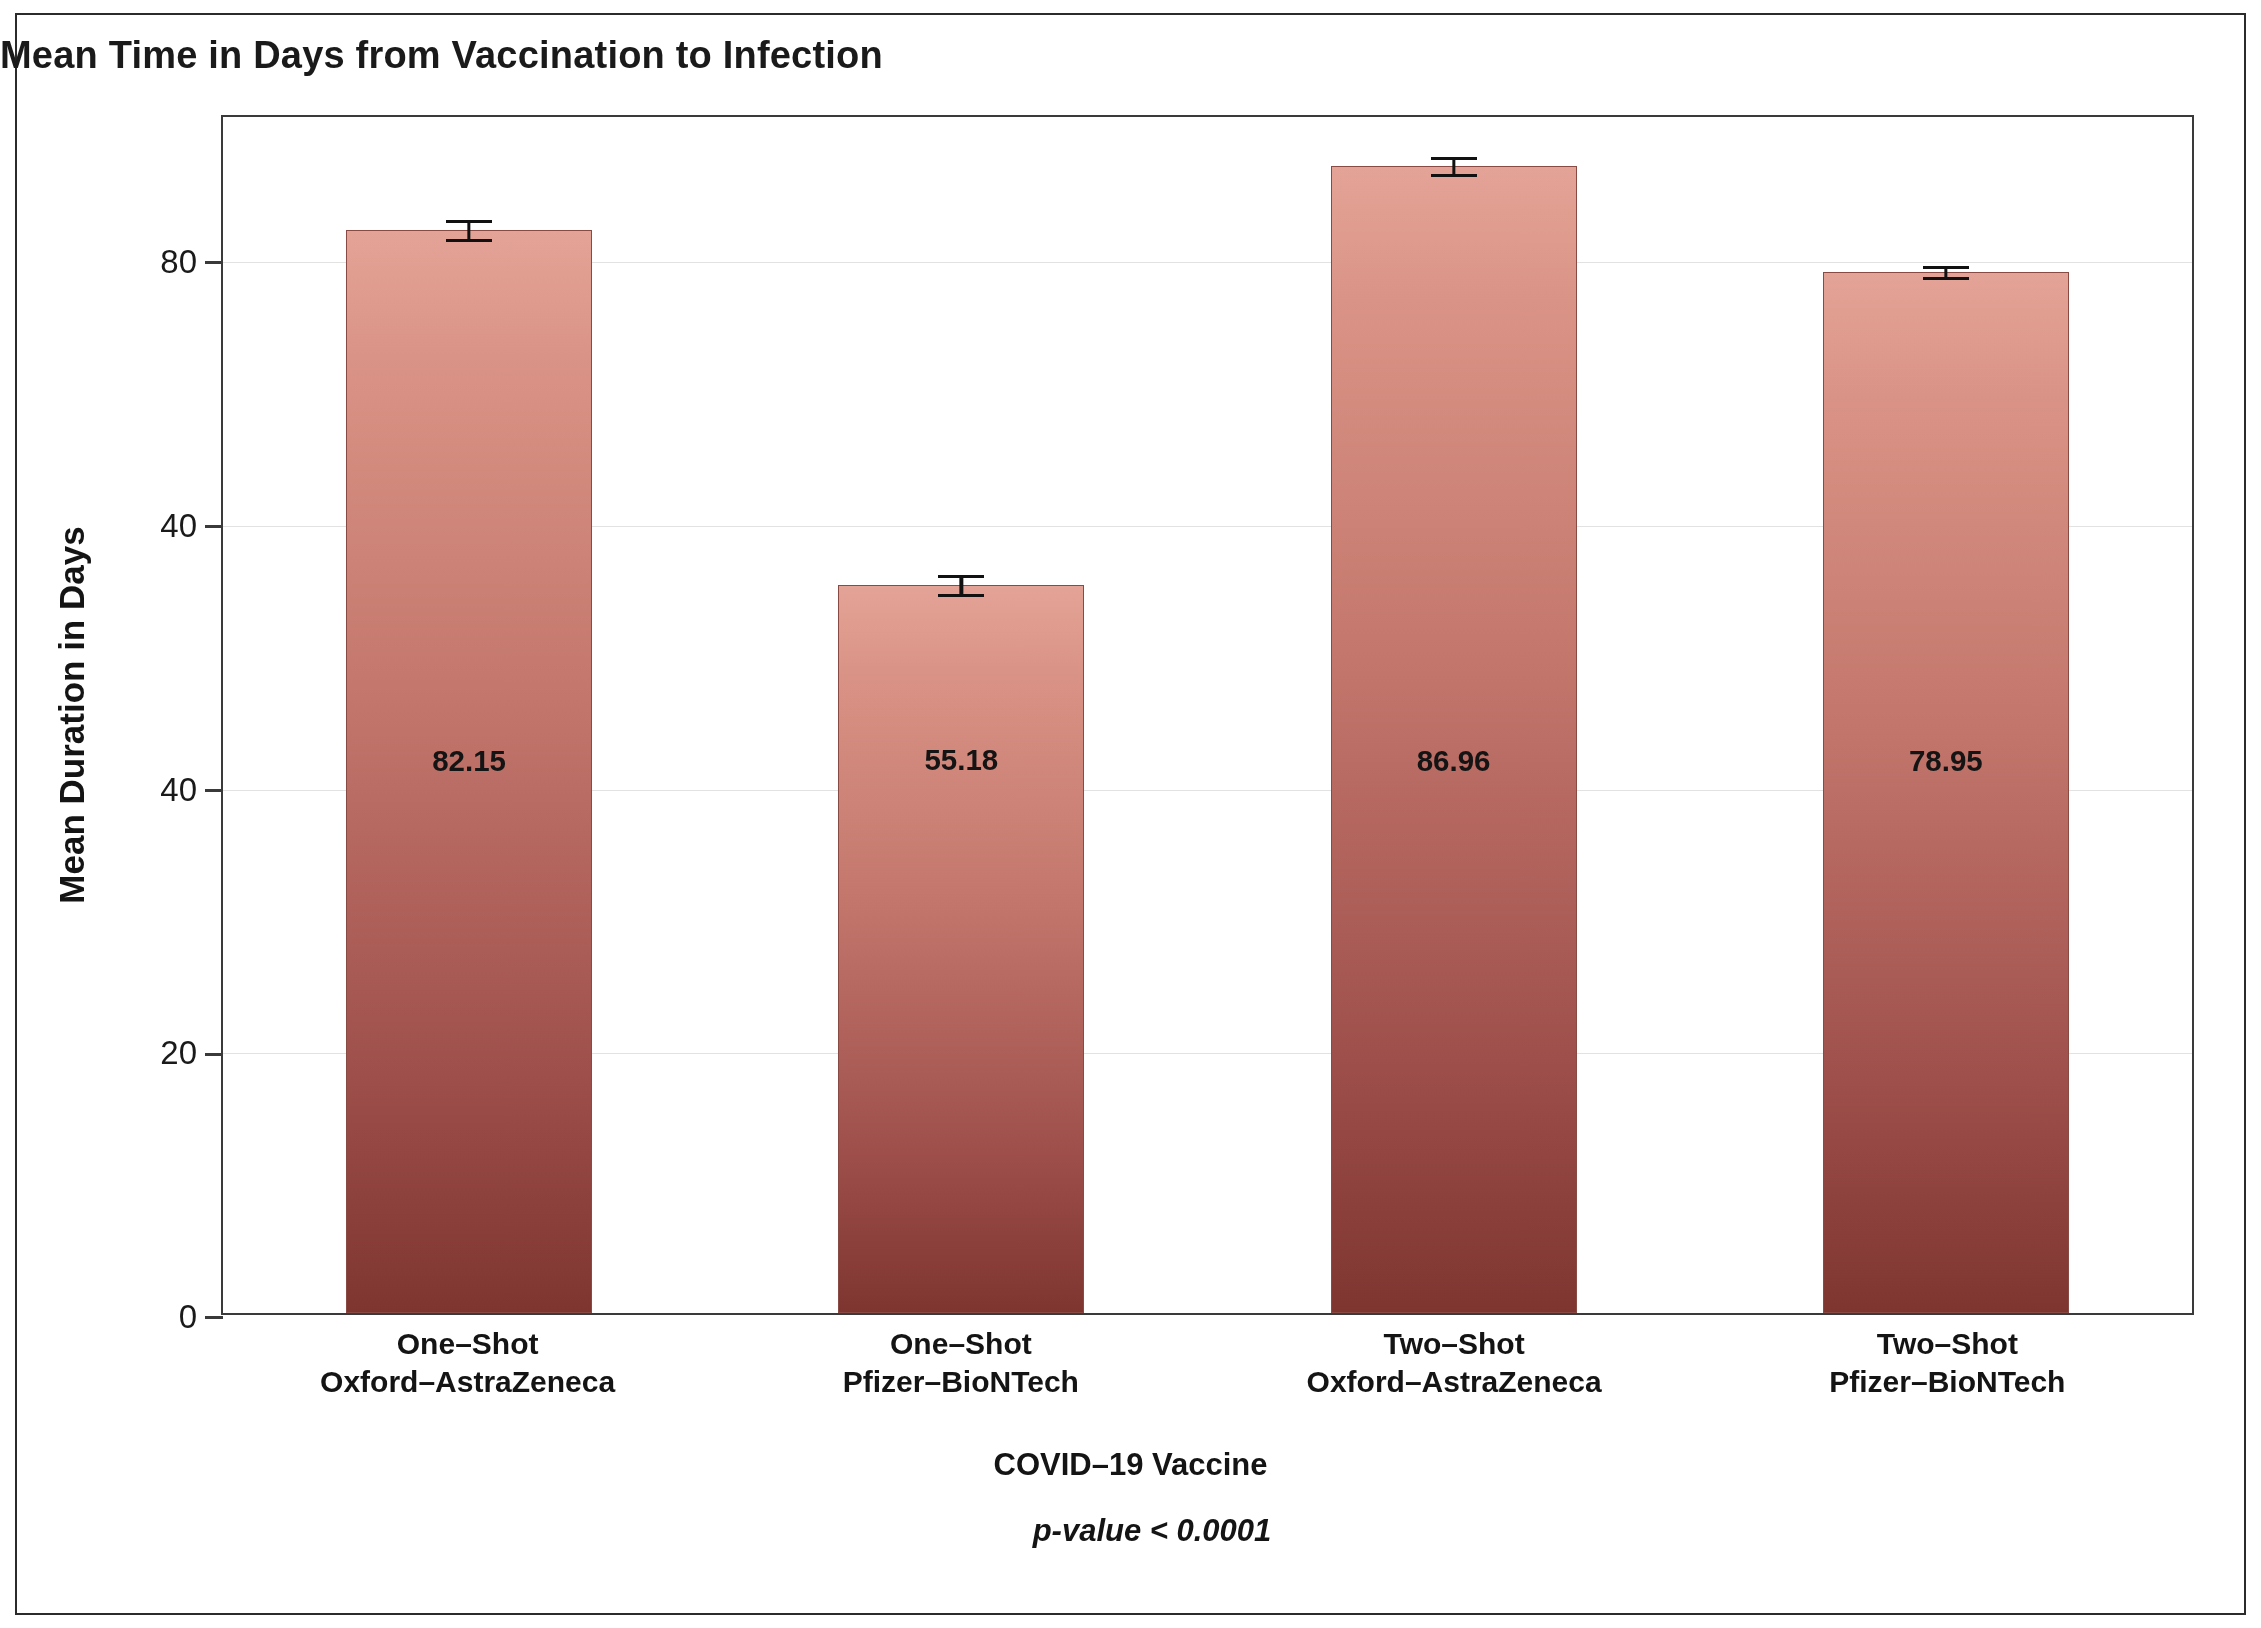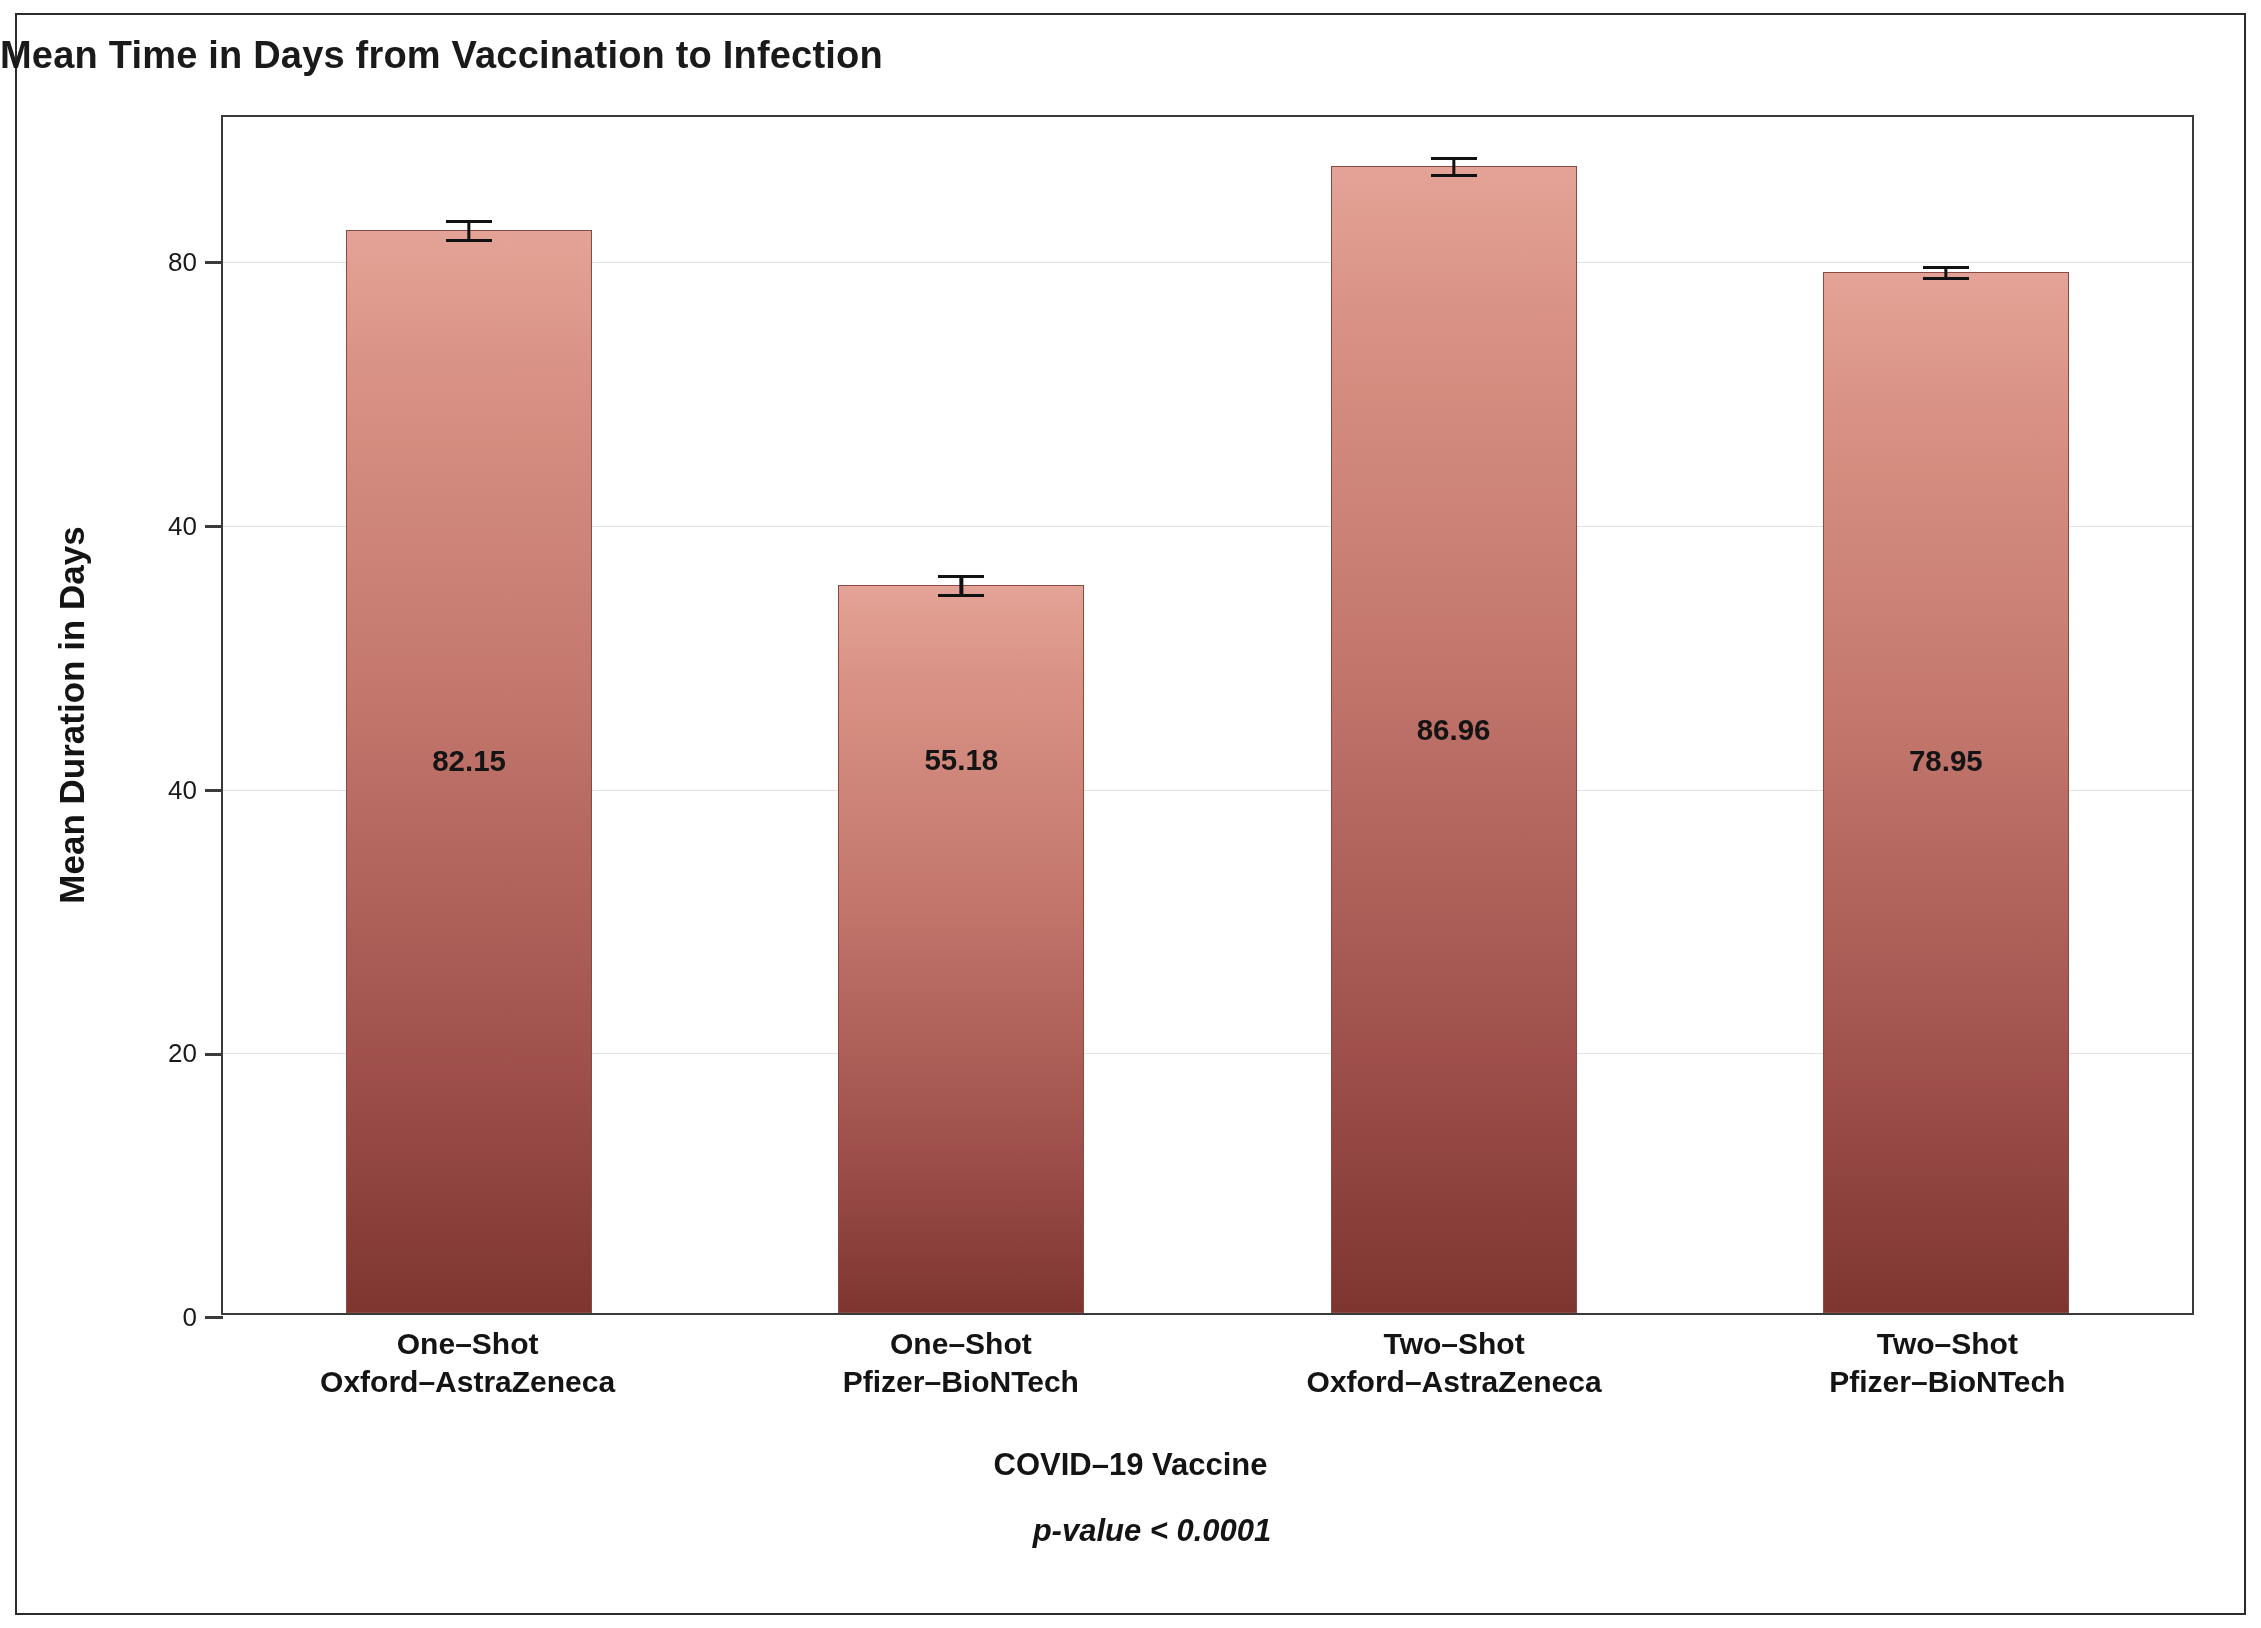--- a/index.html
+++ b/index.html
@@ -130,21 +130,21 @@
     left: -18px;
     width: 18px;
     height: 2.5px;
     background: #3a3a3a;
   }
   .y-tick-label {
     position: absolute;
     right: 100%;
     margin-right: 26px;
     transform: translateY(-50%);
-    font-size: 26px;
+    font-size: 33px;
     color: #1a1a1a;
     white-space: nowrap;
   }
   .y-axis-title {
     position: absolute;
     left: 47px;
     top: 115px;
     height: 1200px;
     width: 49px;
     display: flex;
@@ -245,21 +245,21 @@
             <div class="bar-label" style="top: 157px;">55.18</div>
             <div class="errorbar" style="top: -11.2px; height: 22.4px;">
               <div class="stem"></div>
               <div class="cap top"></div>
               <div class="cap bottom"></div>
             </div>
           </div>
         </div>
         <div class="bar-slot">
           <div class="bar" style="height: 1147px;">
-            <div class="bar-label" style="top: 546px;">86.96</div>
+            <div class="bar-label" style="top: 577px;">86.96</div>
             <div class="errorbar" style="top: -10px; height: 20px;">
               <div class="stem"></div>
               <div class="cap top"></div>
               <div class="cap bottom"></div>
             </div>
           </div>
         </div>
         <div class="bar-slot">
           <div class="bar" style="height: 1041px;">
             <div class="bar-label" style="top: 471px;">78.95</div>

